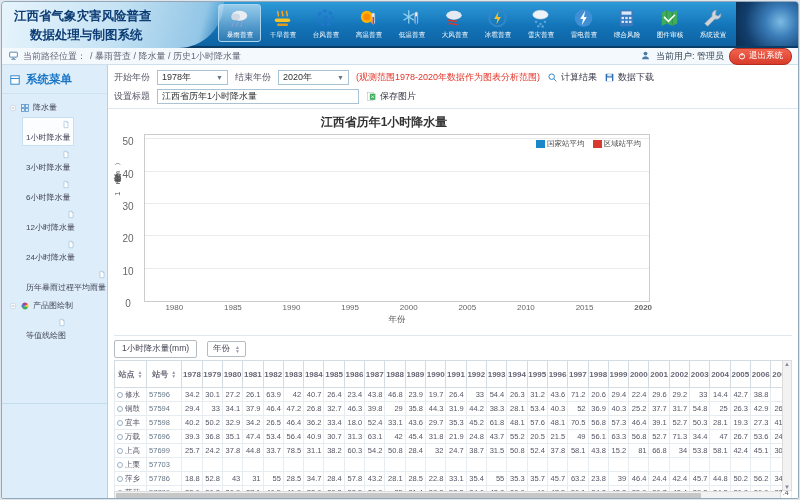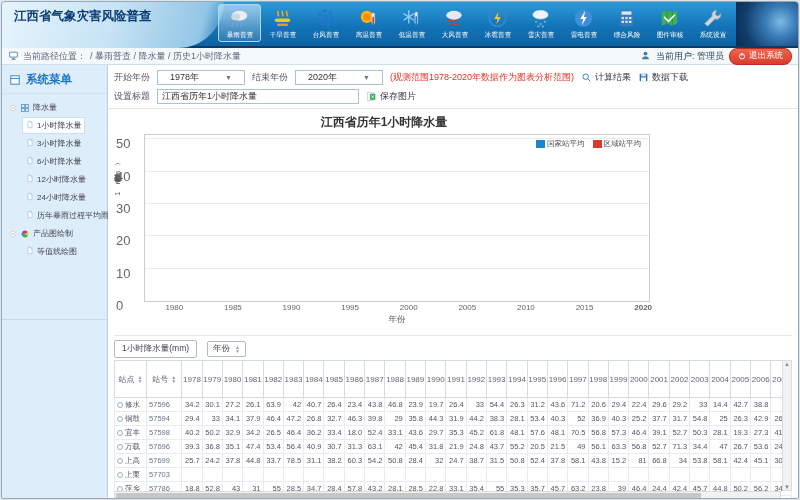--- a/index.html
+++ b/index.html
@@ -41,44 +41,44 @@
   
   .main { display:flex; height:433px; }
   .sidebar { width:106px; background:#ddeefa; border-right:1px solid #b5d2e5; display:flex; flex-direction:column; }
   .sb-header { display:flex; gap:5px; align-items:center; padding:7px 7px 6px; color:#1b76c5;
     font-weight:bold; font-size:11.5px; border-bottom:1px solid #cde3f2; }
   .sb-header svg { width:12px; height:12px; }
   .tree { padding:5px 2px 2px; font-size:8px; color:#445; }
   .tree-group { display:flex; align-items:center; gap:3px; padding:3px 0 3px 5px; cursor:pointer; }
   .tree-group svg.tg { width:8px; height:8px; }
   .tree-group svg.gi { width:10px; height:10px; }
-  .tree-item { display:flex; align-items:flex-start; gap:3px; padding:2px 3px; margin:1px 0 1px 18px;
-    cursor:pointer; border:1px solid transparent; width:fit-content; white-space:nowrap; }
+  .tree-item { display:flex; align-items:flex-end; gap:3px; padding:2px 3px; margin:1px 0 1px 18px;
+    cursor:pointer; border:1px solid transparent; width:fit-content; white-space:nowrap;flex-direction:column; }
   .tree-item.selected { background:#fbfdff; border:1px solid #c8e0f2; }
   .tree-item svg { width:8px; height:9px; flex:0 0 auto; }
   .sb-divider { border-top:1px solid #c2dcec; margin-top:56px; }
 
   .content { flex:1; padding:3px 6px 0; background:#fff; position:relative; overflow:hidden; }
   .ctrl-row { display:flex; align-items:center; gap:7px; height:19px; font-size:9px; color:#556; }
-  .select { width:88px; height:15px; border:1px solid #a9c3d6; background:#fff; display:flex;
-    align-items:center; justify-content:space-between; padding:0 12px; font-size:9px; color:#333; cursor:pointer; }
+  .select { width:71px; height:15px; border:1px solid #a9c3d6; background:#fff; display:flex;
+    align-items:center; justify-content:space-between; padding:0 4px; font-size:9px; color:#333; cursor:pointer; }
   .select .arr { font-size:7px; color:#678; }
   .note { color:#e23427; font-size:9px; white-space:nowrap; }
   .tool-link { display:flex; align-items:center; gap:3px; color:#334; font-size:9px; cursor:pointer; }
   .tool-link svg { width:11px; height:11px; }
   .input { width:202px; height:15px; border:1px solid #a9c3d6; font-size:9px; color:#333;
     padding:0 4px; display:flex; align-items:center; background:#fff; }
   .content-divider { border-top:1px solid #e0e8ef; margin:2px -6px 0; }
 
   
   .chart-panel { position:relative; width:548px; height:221px; margin-top:2px; background:#fff; }
   .chart-title { width:540px; text-align:center; font-size:12px; font-weight:bold; color:#333; padding-top:3px; }
   .plot { position:absolute; left:30px; top:23px; width:506px; height:168px; border:1px solid #ccc; background:#fff; }
   .gridline { position:absolute; left:0; right:0; height:0; border-top:1px solid #ebebeb; }
-  .ytick { position:absolute; width:24px; text-align:left; font-size:13px; color:#666; left:2px; }
+  .ytick { position:absolute; width:24px; text-align:center; font-size:10px; color:#666; left:2px; }
   .yaxis-title { position:absolute; left:-1px; top:58px; writing-mode:vertical-rl; transform:rotate(180deg);
     font-size:7.5px; color:#555; letter-spacing:1px; }
   .bargroup { position:absolute; bottom:0; display:flex; align-items:flex-end; justify-content:center; gap:1px; }
   .bar { width:5px; }
   .bar.b { background:linear-gradient(180deg,#1d86c8 0%,#3e9fd2 30%,#9ed0ea 75%,#e3f2fa 100%); }
   .bar.r { background:linear-gradient(180deg,#d93a30 0%,#e2685c 30%,#f3bcb5 75%,#fcebe9 100%); }
   .xtick { position:absolute; top:calc(100% + 2px); transform:translateX(-50%); font-size:8px; color:#666; }
   .xaxis-title { position:absolute; top:calc(100% + 13px); left:50%; transform:translateX(-50%); font-size:8.5px; color:#555; }
   .legend { position:absolute; top:3px; right:5px; display:flex; gap:8px; align-items:center;
     font-size:7.5px; color:#444; background:#fff; padding:1px 3px; }
@@ -88,21 +88,21 @@
   
   .table-section { margin-top:3px; border-top:1px solid #e0e8ef; padding-top:4px; }
   .table-controls { display:flex; gap:10px; align-items:center; height:17px; }
   .unit-btn { border:1px solid #b4bcc2; background:#fff; font-size:8.5px; color:#445;
     padding:2px 7px; border-radius:2px; cursor:pointer; }
   .year-filter { border:1px solid #b4bcc2; background:#fff; font-size:8.5px; color:#445;
     padding:1px 5px; display:flex; align-items:center; gap:5px; border-radius:2px; cursor:pointer; }
   .sort-arrows { display:flex; flex-direction:column; font-size:5px; line-height:4px; color:#99a; }
   .table-wrap { position:relative; height:141px; overflow:hidden; margin-top:3px; }
   table { border-collapse:collapse; table-layout:fixed; }
-  th { height:37px; font-size:8px; font-weight:normal; color:#667; background:#fff;
+  th { height:27px; font-size:8px; font-weight:bold; color:#667; background:#fff;
     border:1px solid #d4dce3; cursor:pointer; }
   th .thin { display:flex; align-items:center; justify-content:center; gap:3px; }
   td { height:14px; font-size:7.5px; color:#556; text-align:right; padding:0 2px;
     border:1px solid #e7ecf1; white-space:nowrap; overflow:hidden; }
   td.name { text-align:left; }
   td.sid { text-align:left; color:#678; }
   .circle { display:inline-block; width:6px; height:6px; border:1px solid #9ab0c2;
     border-radius:50%; margin-right:2px; vertical-align:-1px; background:#fff; cursor:pointer; }
   .hscroll { position:absolute; bottom:0; left:0; right:11px; height:10px; background:#f2f2f2; border:1px solid #dcdcdc; }
   .hthumb { position:absolute; left:1px; top:1px; bottom:1px; width:88%; background:#c7c7c7; border-radius:1px; cursor:pointer; }
@@ -112,20 +112,21 @@
 </style>
 </head>
 <body>
 
 <div class="window">
 
   <div class="app-header">
     <div class="header-wave"></div>
     <div class="app-title">
       <div>江西省气象灾害风险普查</div>
+      <div class="l2">数据处理与制图系统</div>
     </div>
     <div class="toolbar">
         <div class="tb-item selected">
           <div class="tb-icon"><svg viewBox="0 0 20 20">
               <ellipse cx="10" cy="8" rx="7" ry="4.5" fill="#e8eef4"></ellipse>
               <ellipse cx="6.5" cy="9" rx="4" ry="3" fill="#cfd9e4"></ellipse>
               <path d="M5 13l-2 5M9 13l-2 5M13 13l-2 5" stroke="#7f9fd4" stroke-width="1.2"></path>
             </svg></div>
           <div class="tb-label">暴雨普查</div>
         </div>

